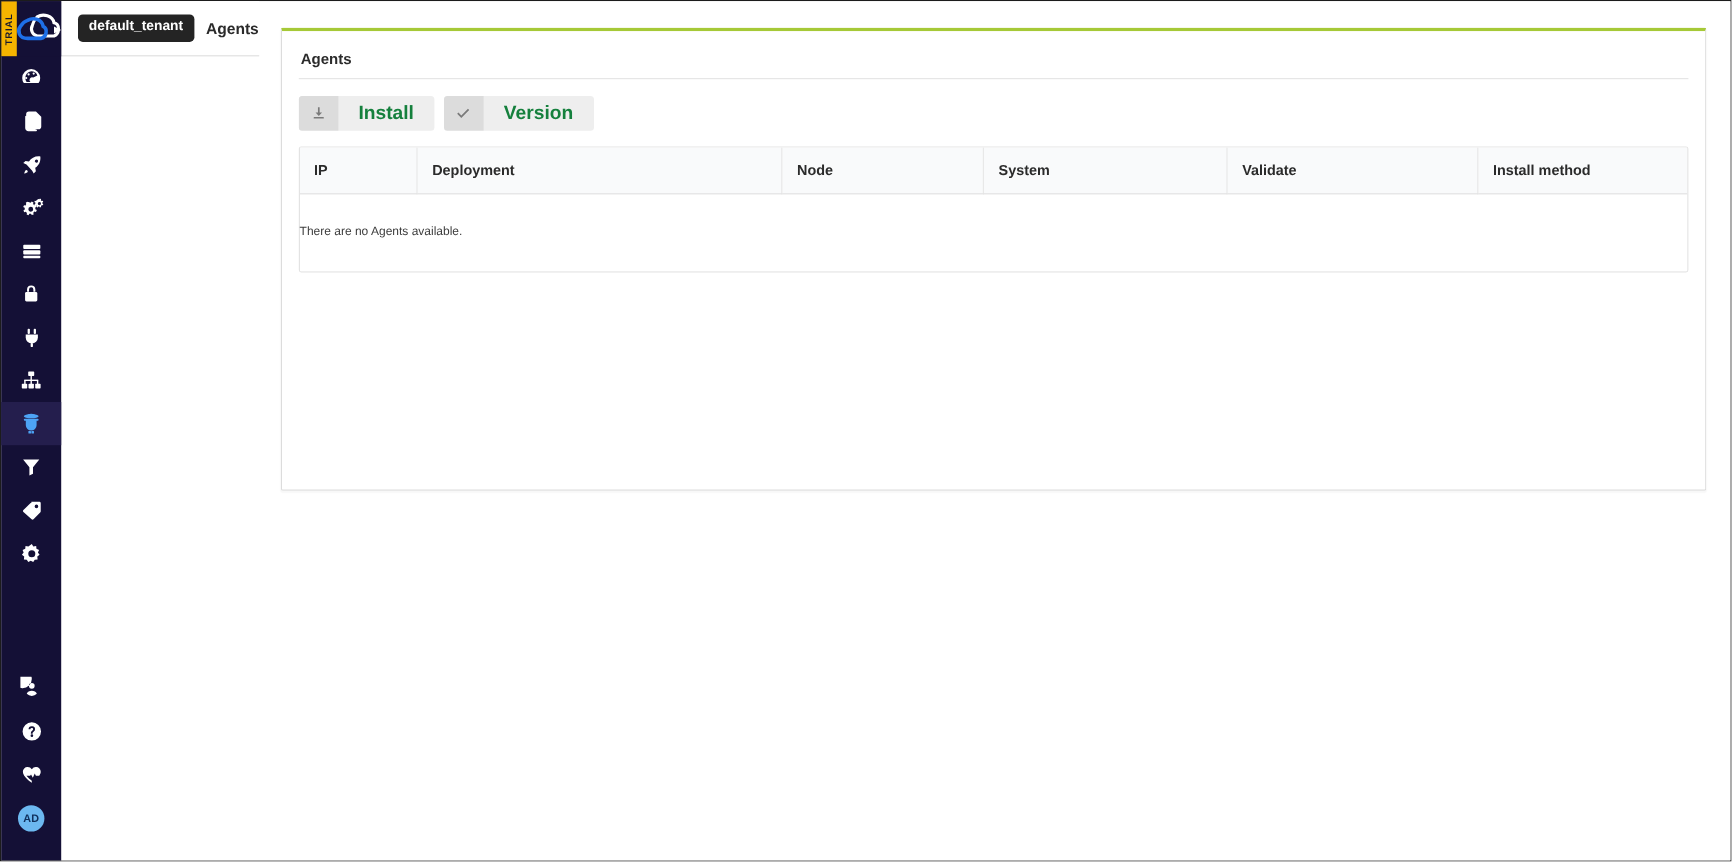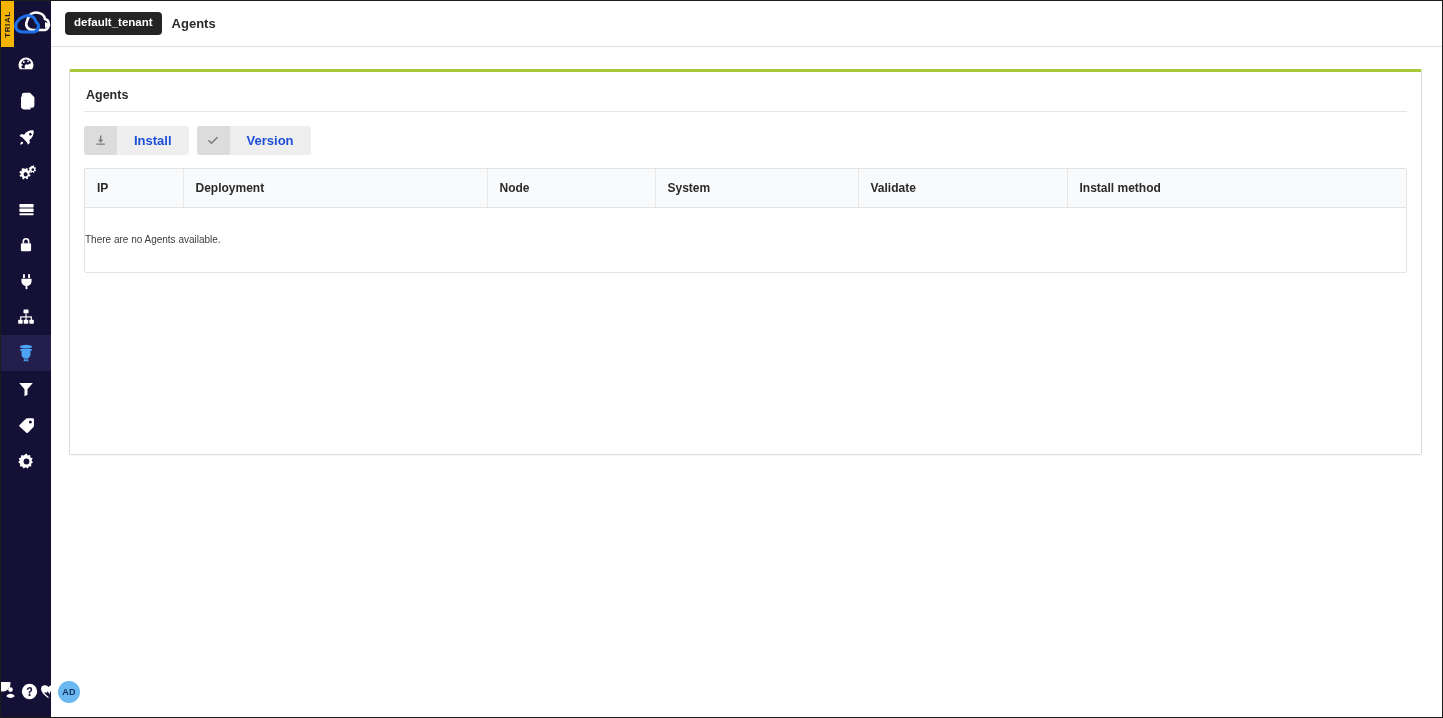--- a/index.html
+++ b/index.html
@@ -98,21 +98,21 @@
 
   .nav-item.active { background: #241e4d; }
   .nav-item.active .ico path,
   .nav-item.active .ico circle,
   .nav-item.active .ico rect,
   .nav-item.active .ico polygon,
   .nav-item.active .ico ellipse { fill: #4da3f5; }
 
   .nav-spacer { flex: 1 1 auto; }
 
-  .nav-bottom { display: flex; flex-direction: row; padding-bottom: 6px; }
+  .nav-bottom { display: flex; flex-direction: column; padding-bottom: 16px; align-items: center; }
 
   .avatar-wrap {
     height: 38px;
     display: flex;
     align-items: center;
     justify-content: center;
     cursor: pointer;
   }
   .avatar {
     width: 22px;
@@ -126,21 +126,21 @@
     align-items: center;
     justify-content: center;
     letter-spacing: 0.2px;
   }
 
   
   .main-col {
     flex: 1 1 auto;
     height: 100%;
     display: flex;
-    flex-direction: column;
+    flex-direction: row;
     background: #ffffff;
     min-width: 0;
   }
 
   .topbar {
     height: 46px;
     min-height: 46px;
     border-bottom: 1px solid #e0e0e0;
     display: flex;
     align-items: center;
@@ -230,22 +230,22 @@
 
   .btn-group { display: flex; gap: 8px; }
 
   .btn {
     display: flex;
     align-items: center;
     height: 29px;
     border: none;
     border-radius: 3px;
     background: #eeeeee;
-    color: #1d4ed8;
-    font-size: 13px;
+    color: #15803d;
+    font-size: 16px;
     font-weight: bold;
     cursor: default;
     overflow: hidden;
     font-family: "Liberation Sans", sans-serif;
   }
   .btn .btn-ico {
     width: 33px;
     height: 29px;
     background: #dcdcdc;
     display: flex;

